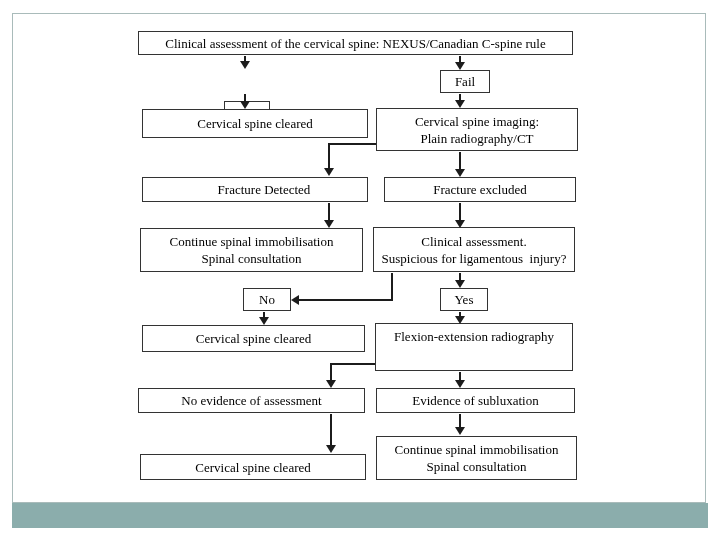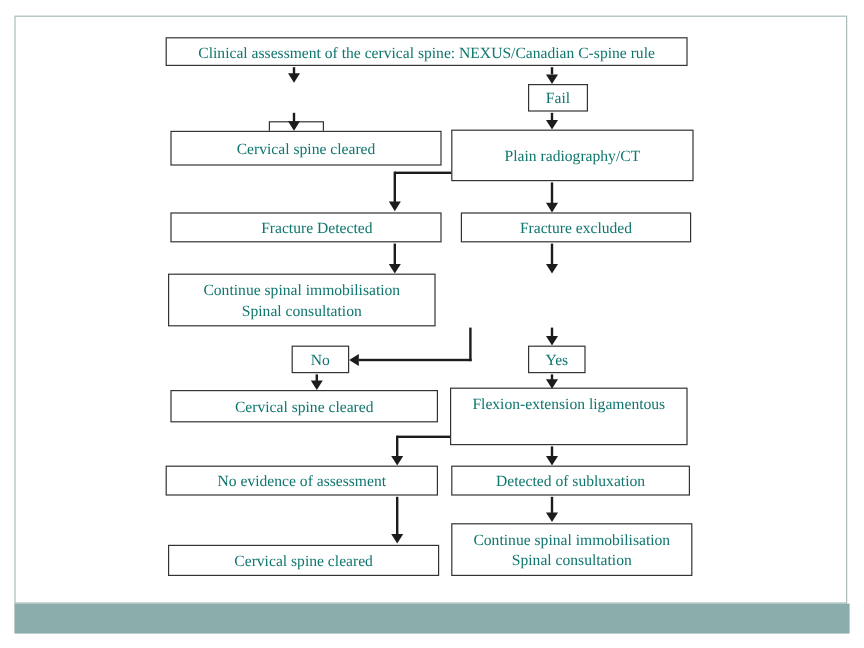--- a/index.html
+++ b/index.html
@@ -1,17 +1,17 @@
 <!DOCTYPE html>
 <html><head>
 <meta charset="utf-8">
 <style>
   html,body{margin:0;padding:0;background:#ffffff;}
   .canvas{position:relative;width:720px;height:540px;background:#ffffff;overflow:hidden;
-          font-family:"Liberation Serif","DejaVu Serif",serif;color:#0f766e;}
+          font-family:"Liberation Serif","DejaVu Serif",serif;color:#000000;}
   .frame{position:absolute;left:12px;top:13px;width:694px;height:490px;border:1px solid #a9bbba;box-sizing:border-box;background:#fff;}
   .footer-bar{position:absolute;left:12px;top:503px;width:696px;height:25px;}
   .node{position:absolute;box-sizing:border-box;border:1.5px solid #333;background:#fff;
         display:flex;flex-direction:column;align-items:center;justify-content:center;
         text-align:center;font-size:13px;line-height:17px;}
   .node span{display:block;}
   .top-align{justify-content:flex-start;padding-top:4px;}
   .prewrap{white-space:pre-wrap;}
   
   .n-title{left:138px;top:31px;width:435px;height:24px;}
@@ -49,49 +49,54 @@
   <div class="node n-pass">
     <span>Pass</span>
   </div>
   <div class="node n-fail">
     <span>Fail</span>
   </div>
   <div class="node n-cleared1">
     <span>Cervical spine cleared</span>
   </div>
   <div class="node n-imaging">
+    <span>Cervical spine imaging:</span>
     <span>Plain radiography/CT</span>
   </div>
   <div class="node n-fracdet">
     <span>Fracture Detected</span>
   </div>
   <div class="node n-fracexc">
     <span>Fracture excluded</span>
   </div>
   <div class="node n-cont1">
     <span>Continue spinal immobilisation</span>
     <span>Spinal consultation</span>
   </div>
+  <div class="node n-clin2">
+    <span>Clinical assessment.</span>
+    <span class="prewrap">Suspicious for ligamentous  injury?</span>
+  </div>
   <div class="node n-no">
     <span>No</span>
   </div>
   <div class="node n-yes">
     <span>Yes</span>
   </div>
   <div class="node n-cleared2">
     <span>Cervical spine cleared</span>
   </div>
   <div class="node n-flexion top-align">
-    <span>Flexion-extension ligamentous</span>
+    <span>Flexion-extension radiography</span>
   </div>
   <div class="node n-noevid">
     <span>No evidence of assessment</span>
   </div>
   <div class="node n-evid">
-    <span>Detected of subluxation</span>
+    <span>Evidence of subluxation</span>
   </div>
   <div class="node n-cleared3">
     <span>Cervical spine cleared</span>
   </div>
   <div class="node n-cont2">
     <span>Continue spinal immobilisation</span>
     <span>Spinal consultation</span>
   </div>
 
   <div class="vline" style="left:244px;top:56px;height:6px;"></div>

